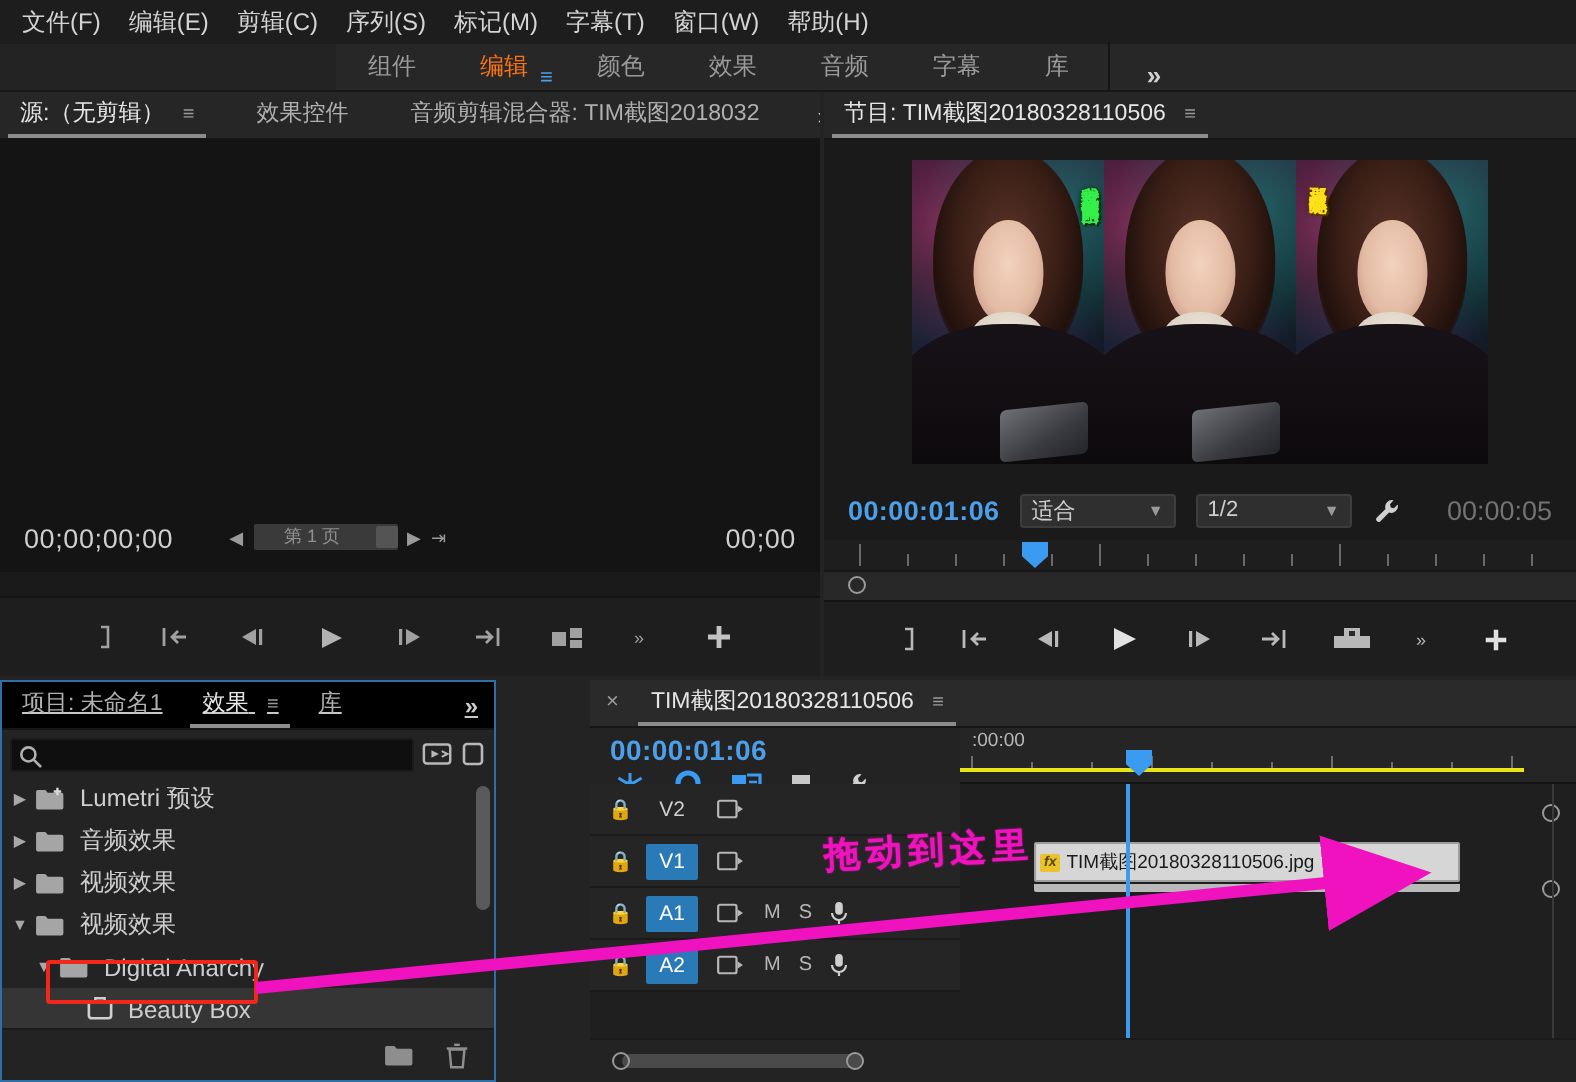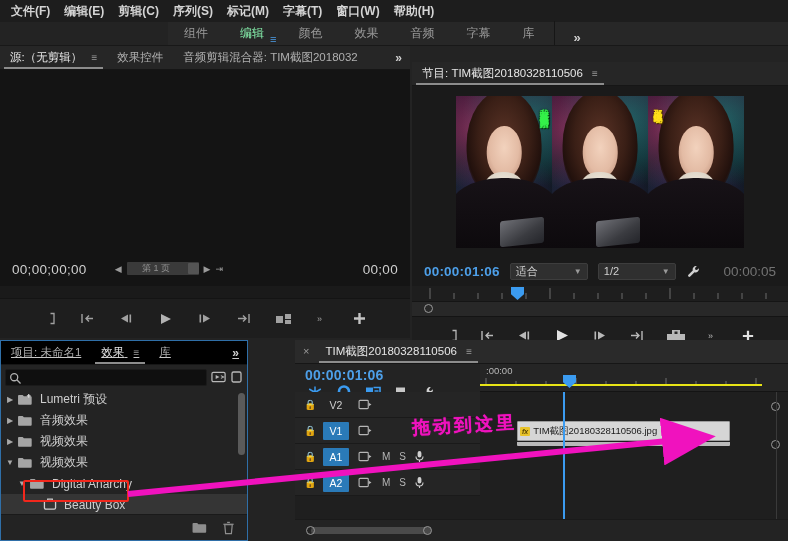--- a/index.html
+++ b/index.html
@@ -8,38 +8,38 @@
     background:#1e1e1e;
     font-family:"Liberation Sans","DejaVu Sans",sans-serif;
     color:#c8c8c8;
     -webkit-font-smoothing:antialiased;
   }
   #app { position:relative; width:788px; height:541px; background:#232323; }
 
   
   .menubar {
     position:absolute; left:0; top:0; width:788px; height:22px;
-    background:#1d1d1d; display:flex; align-items:center; padding-left:4px;font-weight:bold;
+    background:#1d1d1d; display:flex; align-items:center; padding-left:4px;
   }
   .menubar .mi {
     font-size:12px; color:#d4d4d4; padding:2px 7px; white-space:nowrap; cursor:default;
   }
 
   
   .wsbar {
     position:absolute; left:0; top:22px; width:788px; height:24px;
     background:#272727; border-bottom:1px solid #181818;
     display:flex; align-items:center;
   }
   .ws-left { width:168px; height:100%; background:#232323; }
   .ws-items { display:flex; align-items:flex-end; height:100%; flex:1; }
   .ws-item {
     font-size:12px; color:#9a9a9a; padding:0 16px; line-height:23px; white-space:nowrap;
   }
-  .ws-item.active { color:#86efac; }
+  .ws-item.active { color:#f97316; }
   .ws-burger { color:#4d9fe8; font-size:11px; margin-left:-10px; margin-right:6px; }
   .ws-sep { width:1px; height:24px; background:#161616; margin:0 4px; }
   .ws-chev { font-size:13px; color:#cfcfcf; padding:0 14px; font-weight:bold; }
 
   
   .panel { position:absolute; background:#232323; }
   .tabstrip {
     height:24px; background:#2a2a2a; display:flex; align-items:center;
     border-bottom:1px solid #161616; overflow:hidden;
   }
@@ -49,21 +49,21 @@
   }
   .tab.active { color:#e6e6e6; }
   .tab.active::after {
     content:""; position:absolute; left:4px; right:4px; bottom:0; height:2px; background:#8c8c8c;
   }
   .tab .burger { color:#9a9a9a; font-size:10px; margin-left:6px; }
   .tab-chev { margin-left:auto; font-size:12px; color:#cfcfcf; padding:0 8px; font-weight:bold; }
 
   
   #srcPanel { left:0; top:46px; width:410px; height:292px; background:#1a1a1a; }
-  #srcPanel .tabstrip { background:#262626; }
+  #srcPanel .tabstrip { background:#262626;gap:11px; }
   .src-body { position:absolute; left:0; top:24px; right:0; bottom:0; background:#141414; }
   .src-timecodes {
     position:absolute; left:0; bottom:52px; width:100%; height:24px;
     display:flex; align-items:flex-start; padding:0 12px; font-size:13.5px; color:#cfcfcf;
     font-family:"Liberation Sans",sans-serif;
   }
   .tc-left { letter-spacing:0.3px; }
   .tc-right { margin-left:auto; letter-spacing:0.3px; }
   .page-nav { display:flex; align-items:center; margin-left:28px; gap:5px; }
   .page-nav .arw { color:#9a9a9a; font-size:9px; }
@@ -78,21 +78,21 @@
     position:absolute; left:0; bottom:40px; width:100%; height:12px; background:#1a1a1a;
   }
   .src-transport {
     position:absolute; left:0; bottom:0; width:100%; height:40px;
     background:#1e1e1e; border-top:1px solid #141414;
     display:flex; align-items:center; justify-content:center; gap:22px;
   }
   .src-transport .ico { opacity:.85; }
 
   
-  #progPanel { left:412px; top:62px; width:376px; height:292px; background:#1a1a1a; }
+  #progPanel { left:412px; top:46px; width:376px; height:292px; background:#1a1a1a; }
   #progPanel .tabstrip { background:#262626; }
   .prog-video {
     position:absolute; left:50%; transform:translateX(-50%);
     top:34px; width:288px; height:152px; background:#000;
     display:flex; overflow:hidden;
   }
   .vframe { flex:1; position:relative; overflow:hidden; }
   .vframe .bg {
     position:absolute; inset:0;
     background:

